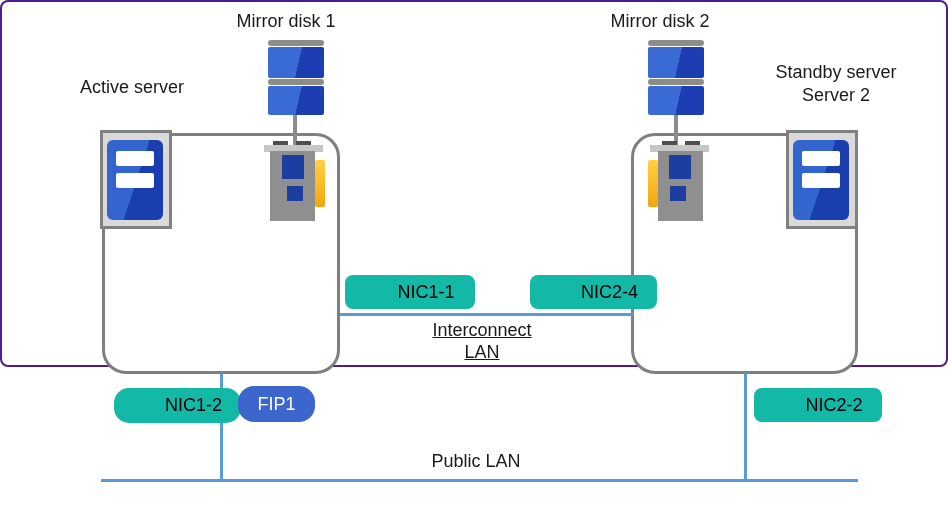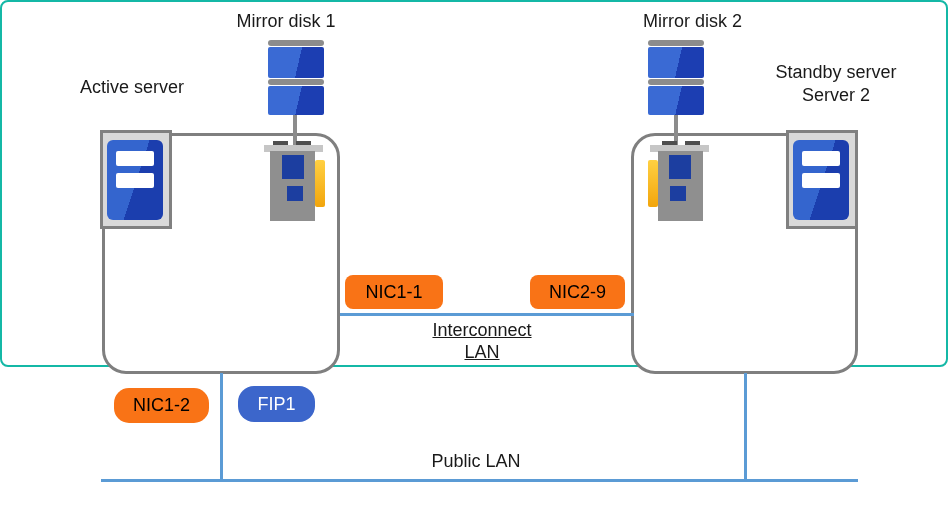--- a/index.html
+++ b/index.html
@@ -9,21 +9,21 @@
     height: 505px;
     background: #ffffff;
     font-family: "Liberation Sans", sans-serif;
     overflow: hidden;
   }
   .canvas {
     position: absolute;
     left: 0; top: 0;
     width: 948px; height: 367px;
     box-sizing: border-box;
-    border: 2px solid #14b8a6;
+    border: 2px solid #4c1d95;
     border-radius: 8px;
     background: #ffffff;
   }
 
   
   .server-box {
     position: absolute;
     box-sizing: border-box;
     border: 3px solid #7F7F7F;
     border-radius: 24px;
@@ -52,28 +52,29 @@
     font-size: 18px;
     line-height: 23px;
     text-align: center;
     z-index: 4;
     white-space: nowrap;
   }
 
   
   .nic-badge {
     position: absolute;
-    background: #f97316;
+    background: #14b8a6;
     border-radius: 8px;
     color: #000000;
     font-size: 18px;
     display: flex;
     align-items: center;
     justify-content: center;
     z-index: 5;
+    padding-left: 32px;
   }
   .fip-badge {
     position: absolute;
     background: #3C66CB;
     border-radius: 16px;
     color: #ffffff;
     font-size: 18px;
     display: flex;
     align-items: center;
     justify-content: center;
@@ -224,36 +225,37 @@
     <div class="nic-dash d2"></div>
     <div class="nic-bracket"></div>
     <div class="nic-body">
       <div class="nic-chip big"></div>
       <div class="nic-chip small"></div>
     </div>
     <div class="nic-tab"></div>
   </div>
 
   <div class="label" style="left:202px; top:8px; width:164px;">Mirror disk 1</div>
-  <div class="label" style="left:576px; top:8px; width:164px;text-align:right;">Mirror disk 2</div>
+  <div class="label" style="left:576px; top:8px; width:164px;">Mirror disk 2</div>
 
   <div class="label" style="left:30px; top:74px; width:200px;">
     <div>Active server</div>
   </div>
   <div class="label" style="left:734px; top:59px; width:200px;">
     <div>Standby server</div>
     <div>Server 2</div>
   </div>
 
   <div class="label" style="left:390px; top:317px; width:180px; line-height:22px;text-decoration:underline;">
     <div>Interconnect</div>
     <div>LAN</div>
   </div>
 
   <div class="label" style="left:394px; top:448px; width:160px;">Public LAN</div>
 
   <div class="nic-badge" style="left:343px; top:273px; width:98px; height:34px;">NIC1-1</div>
-  <div class="nic-badge" style="left:528px; top:273px; width:95px; height:34px;">NIC2-9</div>
+  <div class="nic-badge" style="left:528px; top:273px; width:95px; height:34px;">NIC2-4</div>
   <div class="nic-badge" style="left:112px; top:386px; width:95px; height:35px;border-radius:15px;">NIC1-2</div>
+  <div class="nic-badge" style="left:752px; top:386px; width:96px; height:34px;">NIC2-2</div>
 
   <div class="fip-badge" style="left:236px; top:384px; width:77px; height:36px;">FIP1</div>
 
 </div>
 
 </body></html>

